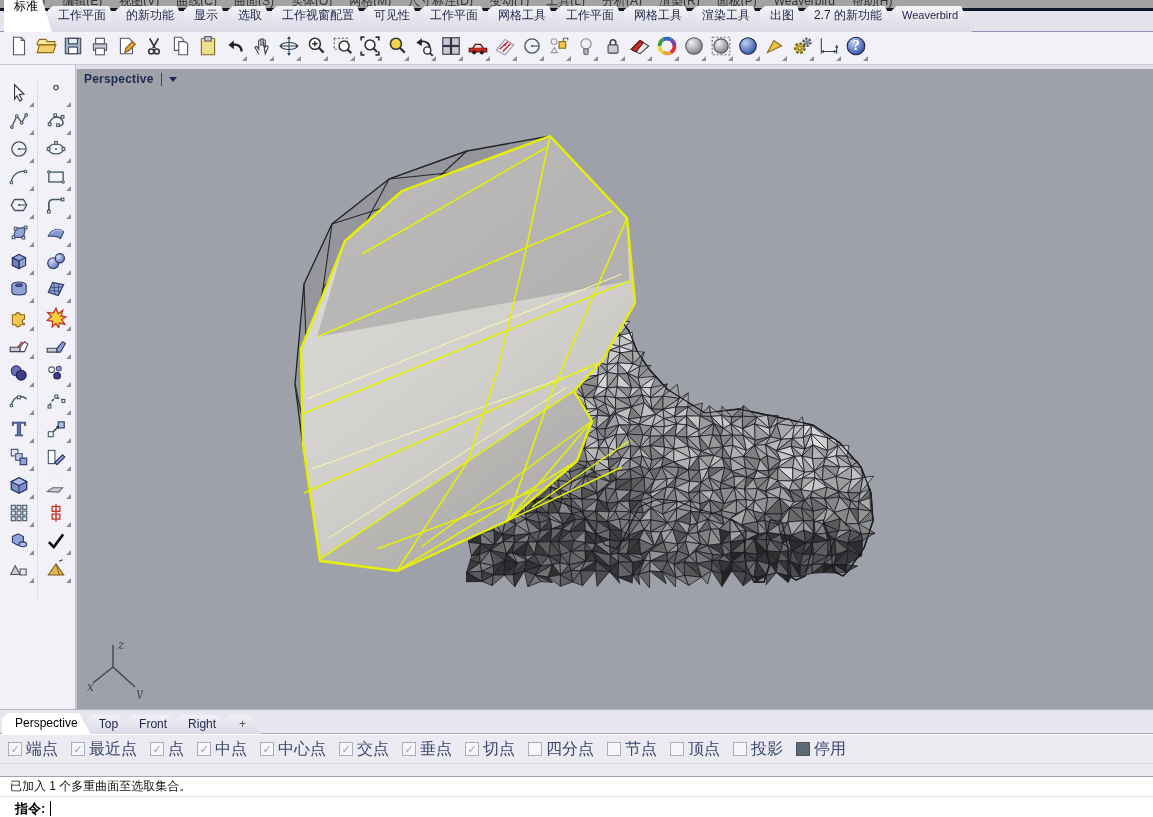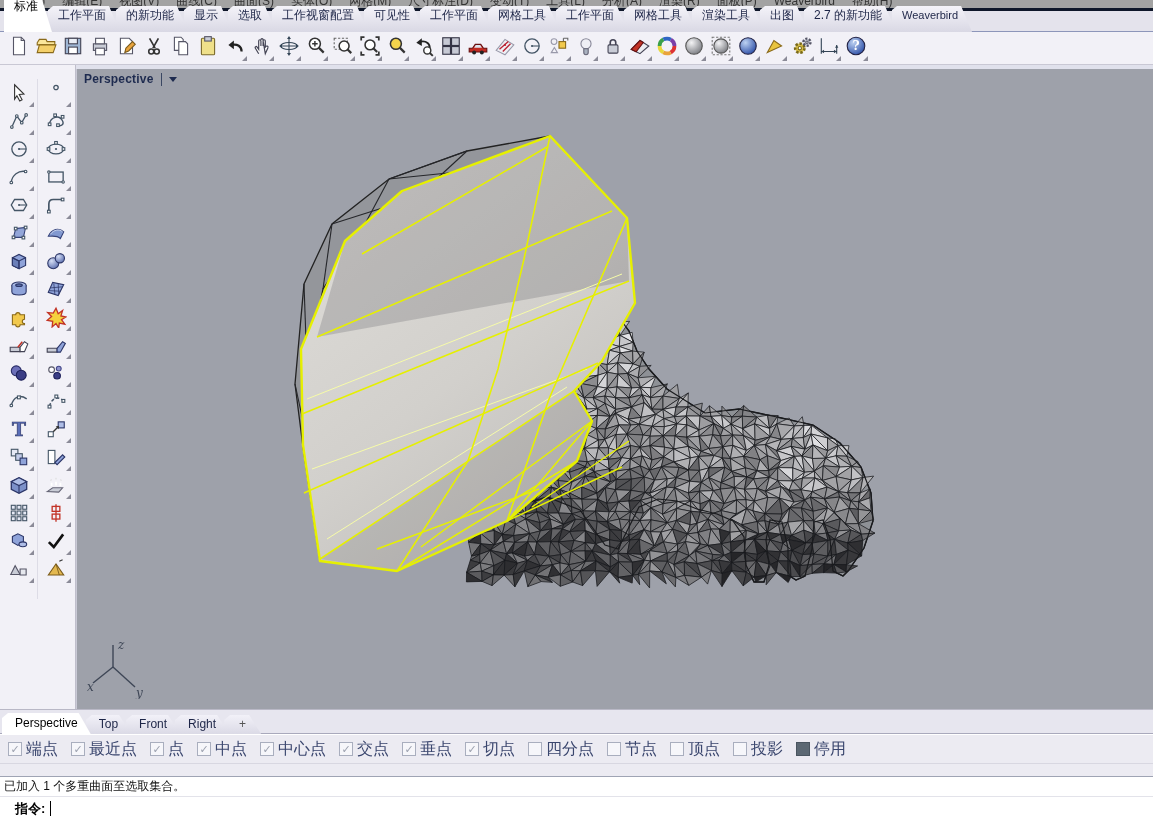--- a/index.html
+++ b/index.html
@@ -72,21 +72,21 @@
   .osnap{height:28px;flex:none;background:#ECEBF2;border-top:1px solid #FFFFFF;display:flex;align-items:center;padding-left:8px;gap:13px;}
   .osnap-item{display:flex;align-items:center;gap:4px;cursor:default;}
   .osnap-box{width:12px;height:12px;flex:none;background:#F6F6FA;border:1px solid #A9AEBE;display:flex;align-items:center;justify-content:center;
     font-size:11px;line-height:11px;color:#9BA0AE;font-weight:bold;}
   .osnap-box.filled{background:#5C6873;border-color:#4A5560;}
   .osnap-label{font-size:16px;color:#3A466E;white-space:nowrap;}
 
   .strip{height:12px;flex:none;background:#ECEBF2;border-top:1px solid #D8D7E1;}
 
   
-  .history{height:19px;flex:none;background:#FFFFFF;border-top:1px solid #9FA4B4;font-size:12px;line-height:19px;padding-left:4px;color:#111;}
+  .history{height:19px;flex:none;background:#FFFFFF;border-top:1px solid #9FA4B4;font-size:12px;line-height:19px;padding-left:10px;color:#111;}
   .cmdline{height:23px;flex:none;background:#FFFFFF;border-top:1px solid #E3E3EA;display:flex;align-items:center;padding-left:15px;font-size:13px;}
   .cmdline .prompt{font-weight:bold;color:#000;}
   .cmdline .cursor{width:1px;height:15px;background:#000;margin-left:5px;animation:blink 1s steps(1) infinite;}
   @keyframes blink{50%{opacity:0;}}
 </style>
 </head>
 <body>
 
 <svg width="0" height="0" style="position:absolute">
   <defs>

